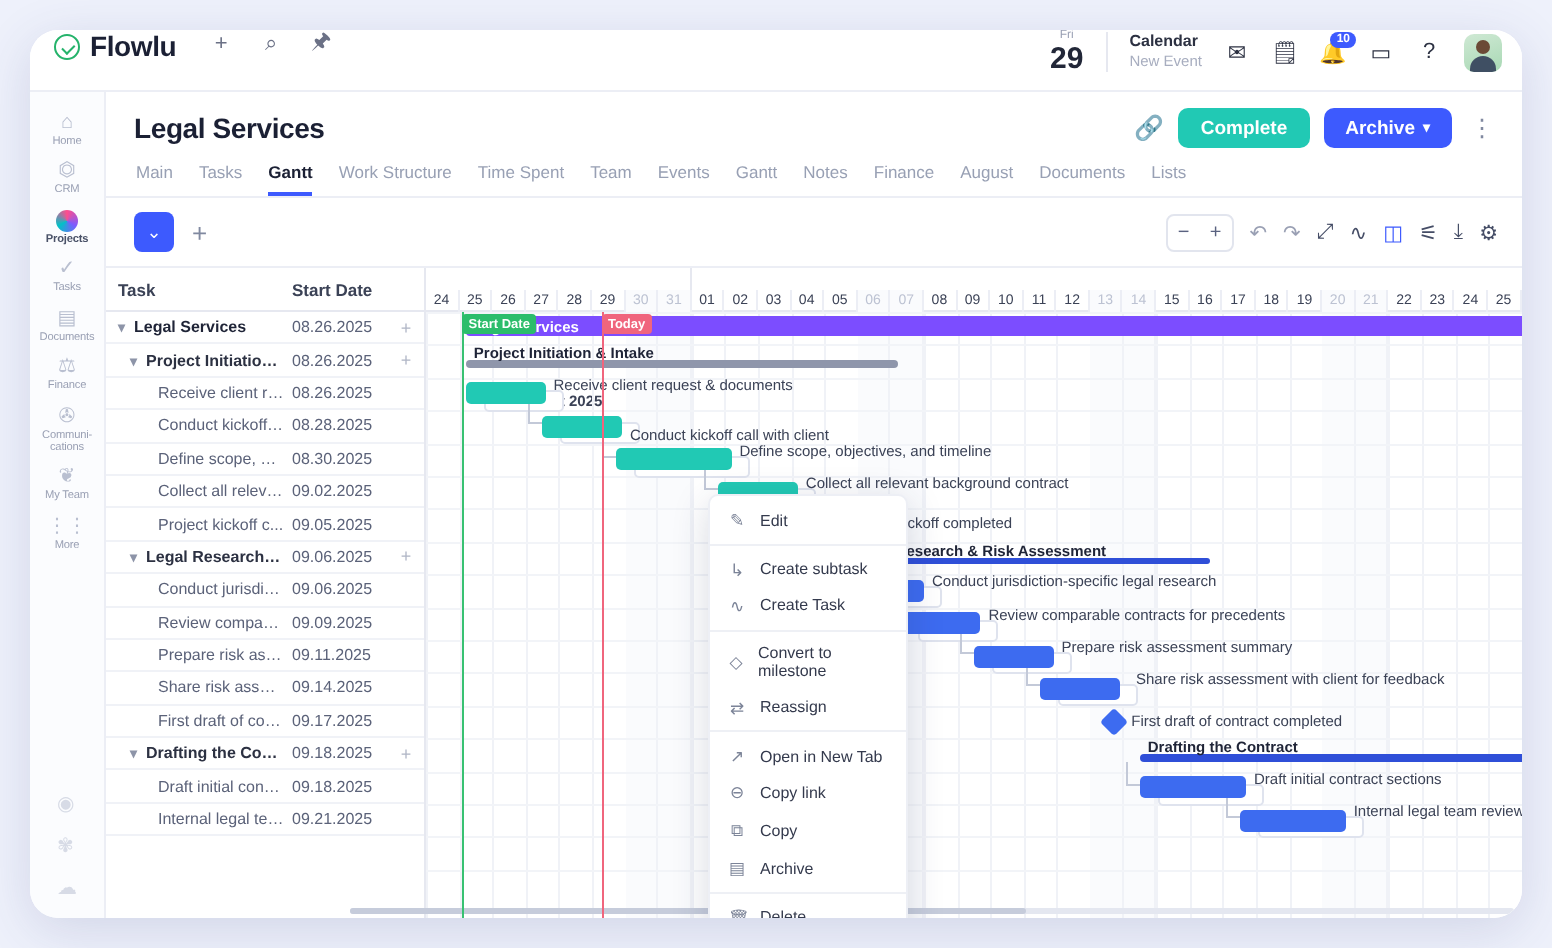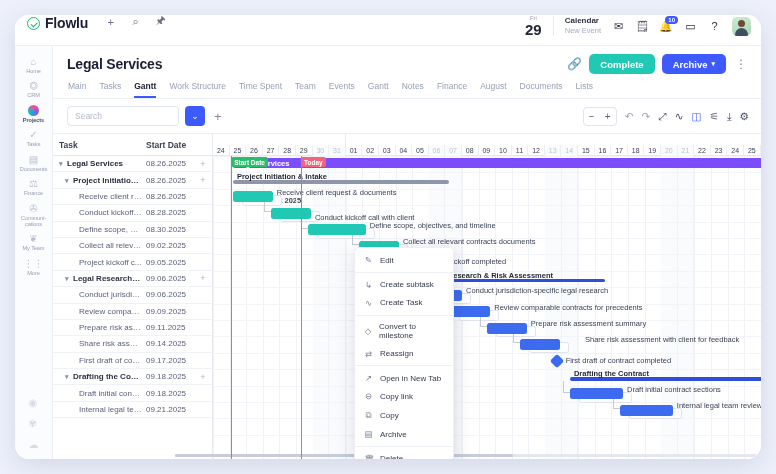--- a/index.html
+++ b/index.html
@@ -305,21 +305,20 @@
           <div class="tab">Notes</div>
           <div class="tab">Finance</div>
           <div class="tab">August</div>
           <div class="tab">Documents</div>
           <div class="tab">Lists</div>
         </div>
         <div class="tabs-line"></div>
       </div>
 
       <div class="toolbar">
-        <input class="search" placeholder="Search" style="">
         <div class="filter-btn">⌄</div>
         <div class="plus-btn">+</div>
         <div class="tb-right">
           <div class="zoomgrp">
             <div>−</div>
             <div>+</div>
           </div>
           <div class="tb-ic">↶</div>
           <div class="tb-ic">↷</div>
           <div class="tb-ic dark">⤢</div>
@@ -538,41 +537,41 @@
               <div class="bar-shadow" style="left: 67.1px; top: 77.2px; width: 39.84px;"></div>
               <div class="bar" style="left: 58.1px; top: 73.7px; width: 39.84px; background: rgb(33, 201, 180); z-index: 2;"></div>
               <div class="bar-label" style="left: 101.94px; top: 79px; z-index: 3;">Conduct kickoff call with client</div>
               <div class="dep" style="left: 51.1px; top: 66.2px; width: 7px; height: 12px;"></div>
               <div class="bar-shadow" style="left: 103.62px; top: 93.6px; width: 58.1px;"></div>
               <div class="bar" style="left: 94.62px; top: 90.1px; width: 58.1px; background: rgb(33, 201, 180); z-index: 2;"></div>
               <div class="bar-label" style="left: 156.72px; top: 86.6px; z-index: 3;">Define scope, objectives, and timeline</div>
               <div class="dep" style="left: 87.62px; top: 82.6px; width: 7px; height: 12px;"></div>
               <div class="bar-shadow" style="left: 155.08px; top: 110px; width: 39.84px;"></div>
               <div class="bar" style="left: 146.08px; top: 106.5px; width: 39.84px; background: rgb(33, 201, 180); z-index: 2;"></div>
-              <div class="bar-label" style="left: 189.92px; top: 103px; z-index: 3;">Collect all relevant contracts documents</div>
+              <div class="bar-label" style="left: 189.92px; top: 103px; z-index: 3;">Collect all relevant background contract</div>
               <div class="dep" style="left: 139.08px; top: 99px; width: 7px; height: 12px;"></div>
               <div class="milestone" style="left: 195.88px; top: 123.4px; background: rgb(33, 201, 180);"></div>
               <div class="bar-label" style="left: 209.88px; top: 123.4px;">Project kickoff completed</div>
               <div class="grp-bar" style="left: 209.16px; top: 144.8px; width: 182.6px; background: rgb(47, 79, 216);"></div>
               <div class="grp-label" style="left: 213.16px; top: 136.8px;">Legal Research &amp; Risk Assessment</div>
               <div class="bar-shadow" style="left: 218.16px; top: 159.2px; width: 39.84px;"></div>
               <div class="bar" style="left: 209.16px; top: 155.7px; width: 39.84px; background: rgb(61, 107, 240); z-index: 2;"></div>
               <div class="bar-label" style="left: 253px; top: 152.2px; z-index: 3;">Conduct jurisdiction-specific legal research</div>
               <div class="dep" style="left: 202.16px; top: 148.2px; width: 7px; height: 12px;"></div>
               <div class="bar-shadow" style="left: 246.38px; top: 175.6px; width: 39.84px;"></div>
               <div class="bar" style="left: 237.38px; top: 172.1px; width: 39.84px; background: rgb(61, 107, 240); z-index: 2;"></div>
               <div class="bar-label" style="left: 281.22px; top: 168.6px; z-index: 3;">Review comparable contracts for precedents</div>
               <div class="dep" style="left: 230.38px; top: 164.6px; width: 7px; height: 12px;"></div>
               <div class="bar-shadow" style="left: 282.9px; top: 192px; width: 39.84px;"></div>
               <div class="bar" style="left: 273.9px; top: 188.5px; width: 39.84px; background: rgb(61, 107, 240); z-index: 2;"></div>
               <div class="bar-label" style="left: 317.74px; top: 185px; z-index: 3;">Prepare risk assessment summary</div>
               <div class="dep" style="left: 266.9px; top: 181px; width: 7px; height: 12px;"></div>
               <div class="bar-shadow" style="left: 316.1px; top: 208.4px; width: 39.84px;"></div>
               <div class="bar" style="left: 307.1px; top: 204.9px; width: 39.84px; background: rgb(61, 107, 240); z-index: 2;"></div>
-              <div class="bar-label" style="left: 372px; top: 201.4px; z-index: 3;">Share risk assessment with client for feedback</div>
+              <div class="bar-label" style="left: 355px; top: 201.4px; z-index: 3;">Share risk assessment with client for feedback</div>
               <div class="dep" style="left: 300.1px; top: 197.4px; width: 7px; height: 12px;"></div>
               <div class="milestone" style="left: 338.64px; top: 221.8px; background: rgb(61, 107, 240);"></div>
               <div class="bar-label" style="left: 352.64px; top: 221.8px;">First draft of contract completed</div>
               <div class="grp-bar" style="left: 356.9px; top: 243.2px; width: 199.2px; background: rgb(47, 79, 216);"></div>
               <div class="grp-label" style="left: 360.9px; top: 235.2px;">Drafting the Contract</div>
               <div class="bar-shadow" style="left: 365.9px; top: 257.6px; width: 53.12px;"></div>
               <div class="bar" style="left: 356.9px; top: 254.1px; width: 53.12px; background: rgb(61, 107, 240); z-index: 2;"></div>
               <div class="bar-label" style="left: 414.02px; top: 250.6px; z-index: 3;">Draft initial contract sections</div>
               <div class="dep" style="left: 349.9px; top: 246.6px; width: 7px; height: 12px;"></div>
               <div class="bar-shadow" style="left: 415.7px; top: 274px; width: 53.12px;"></div>

